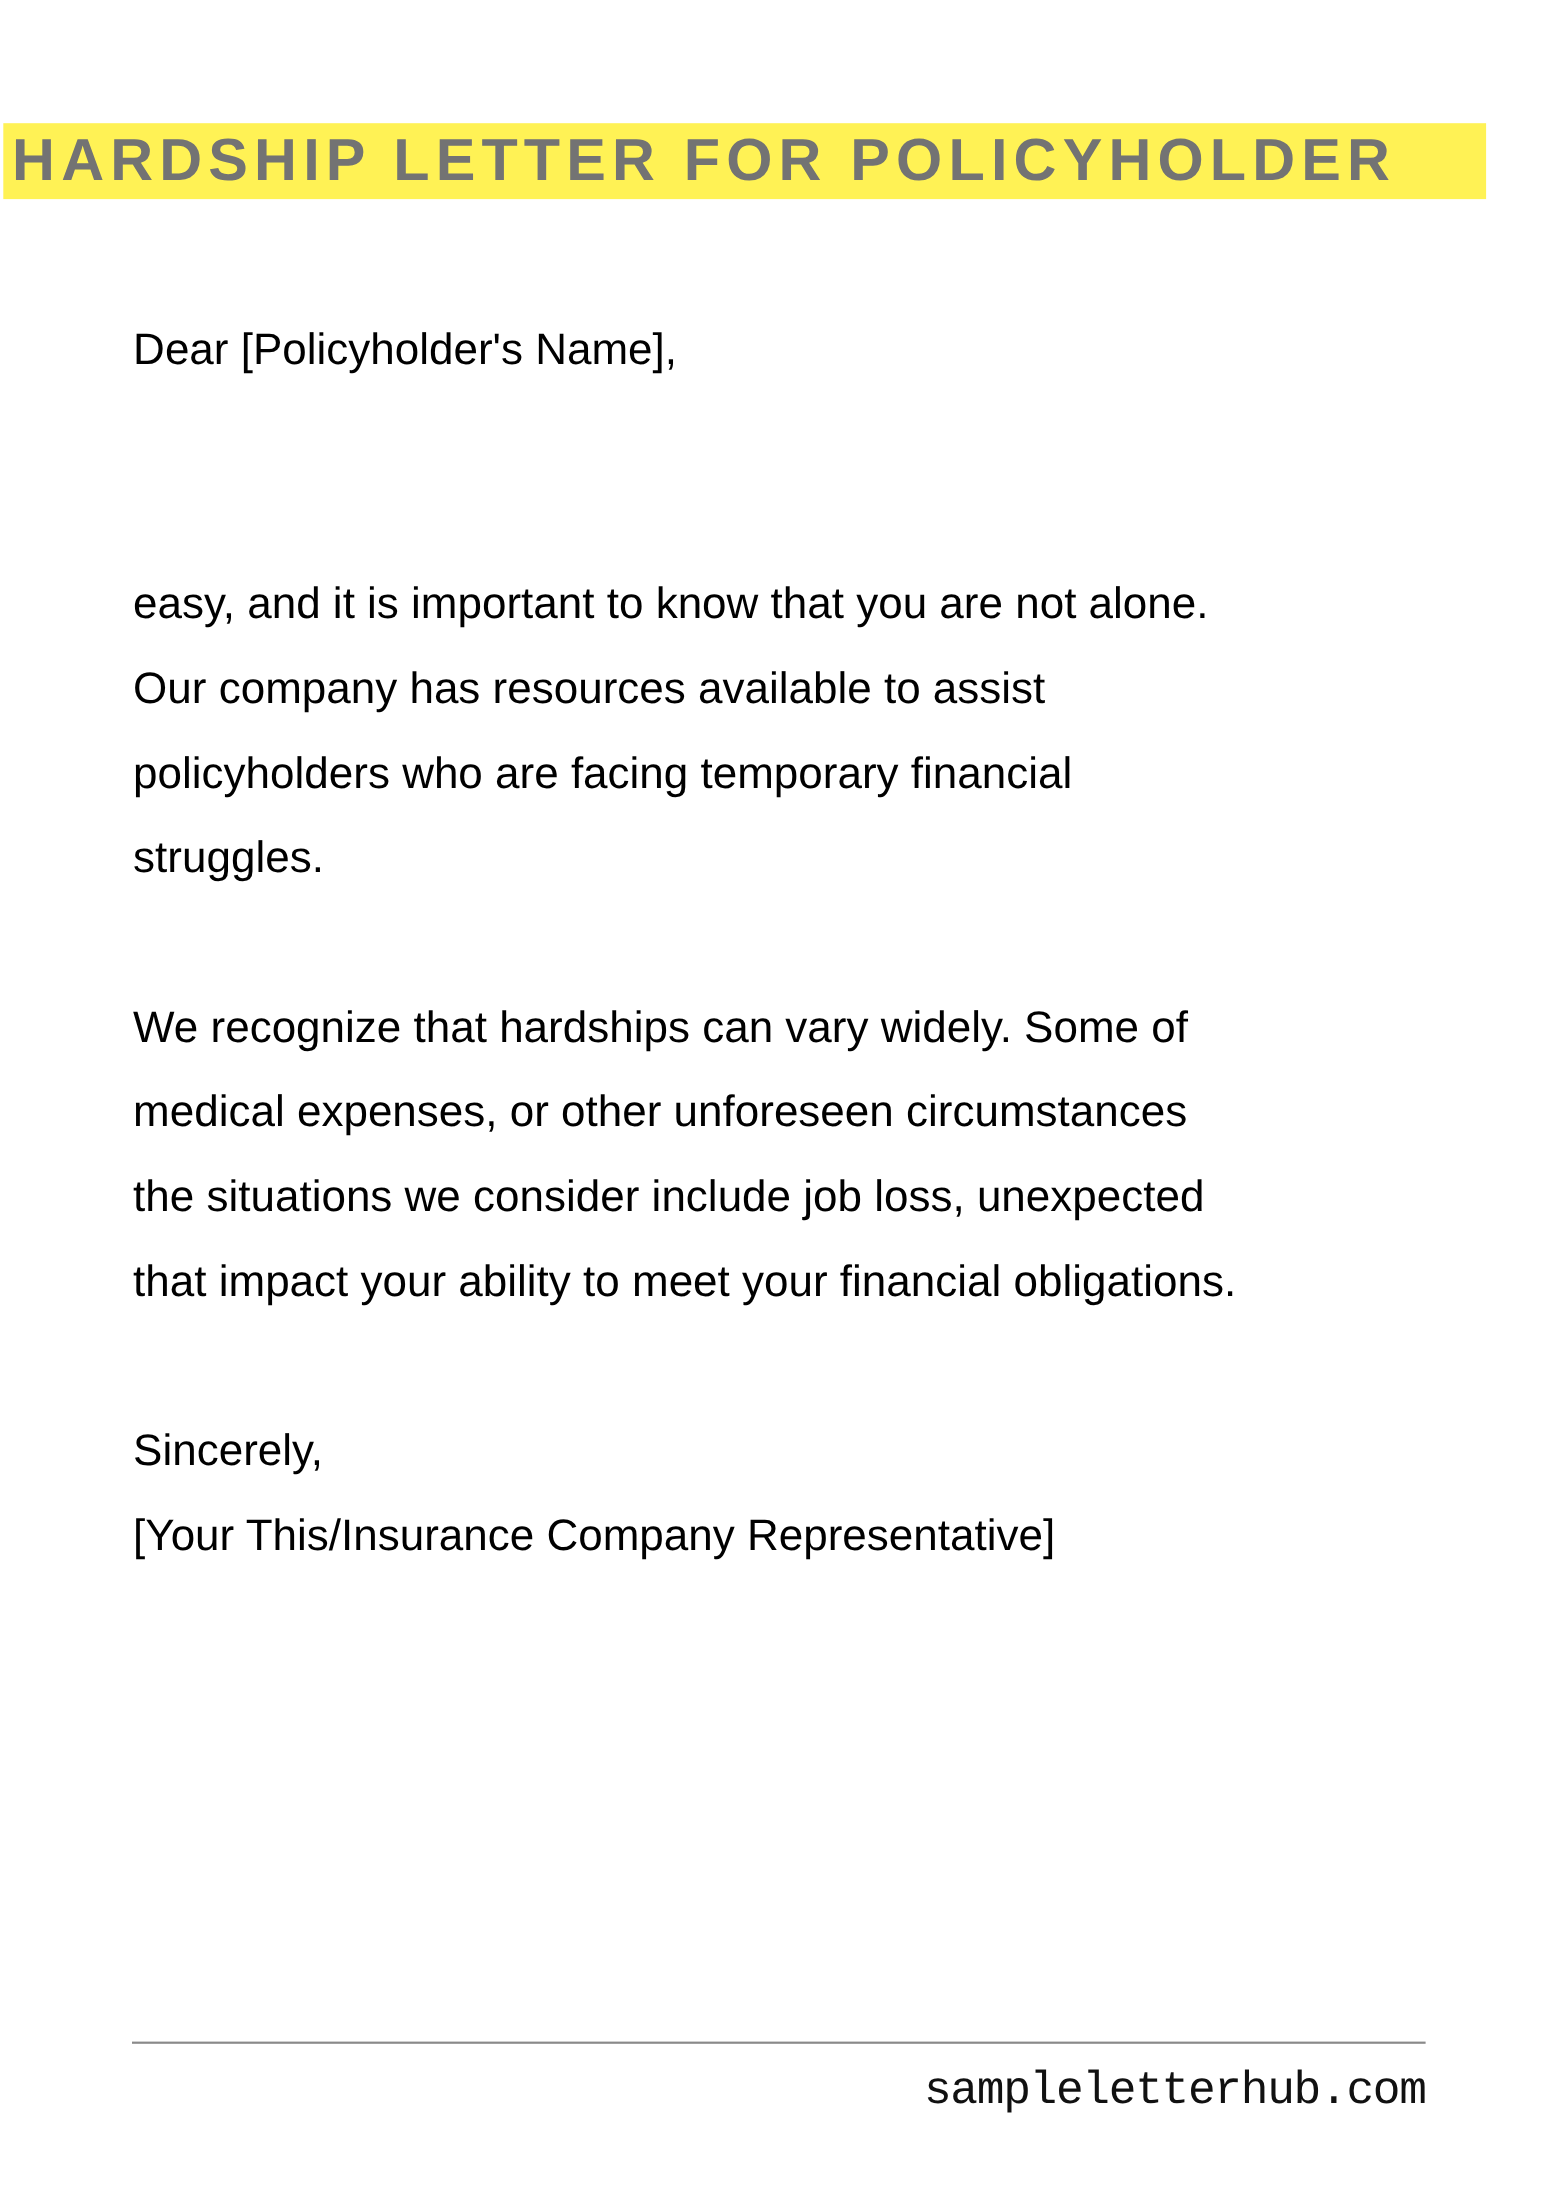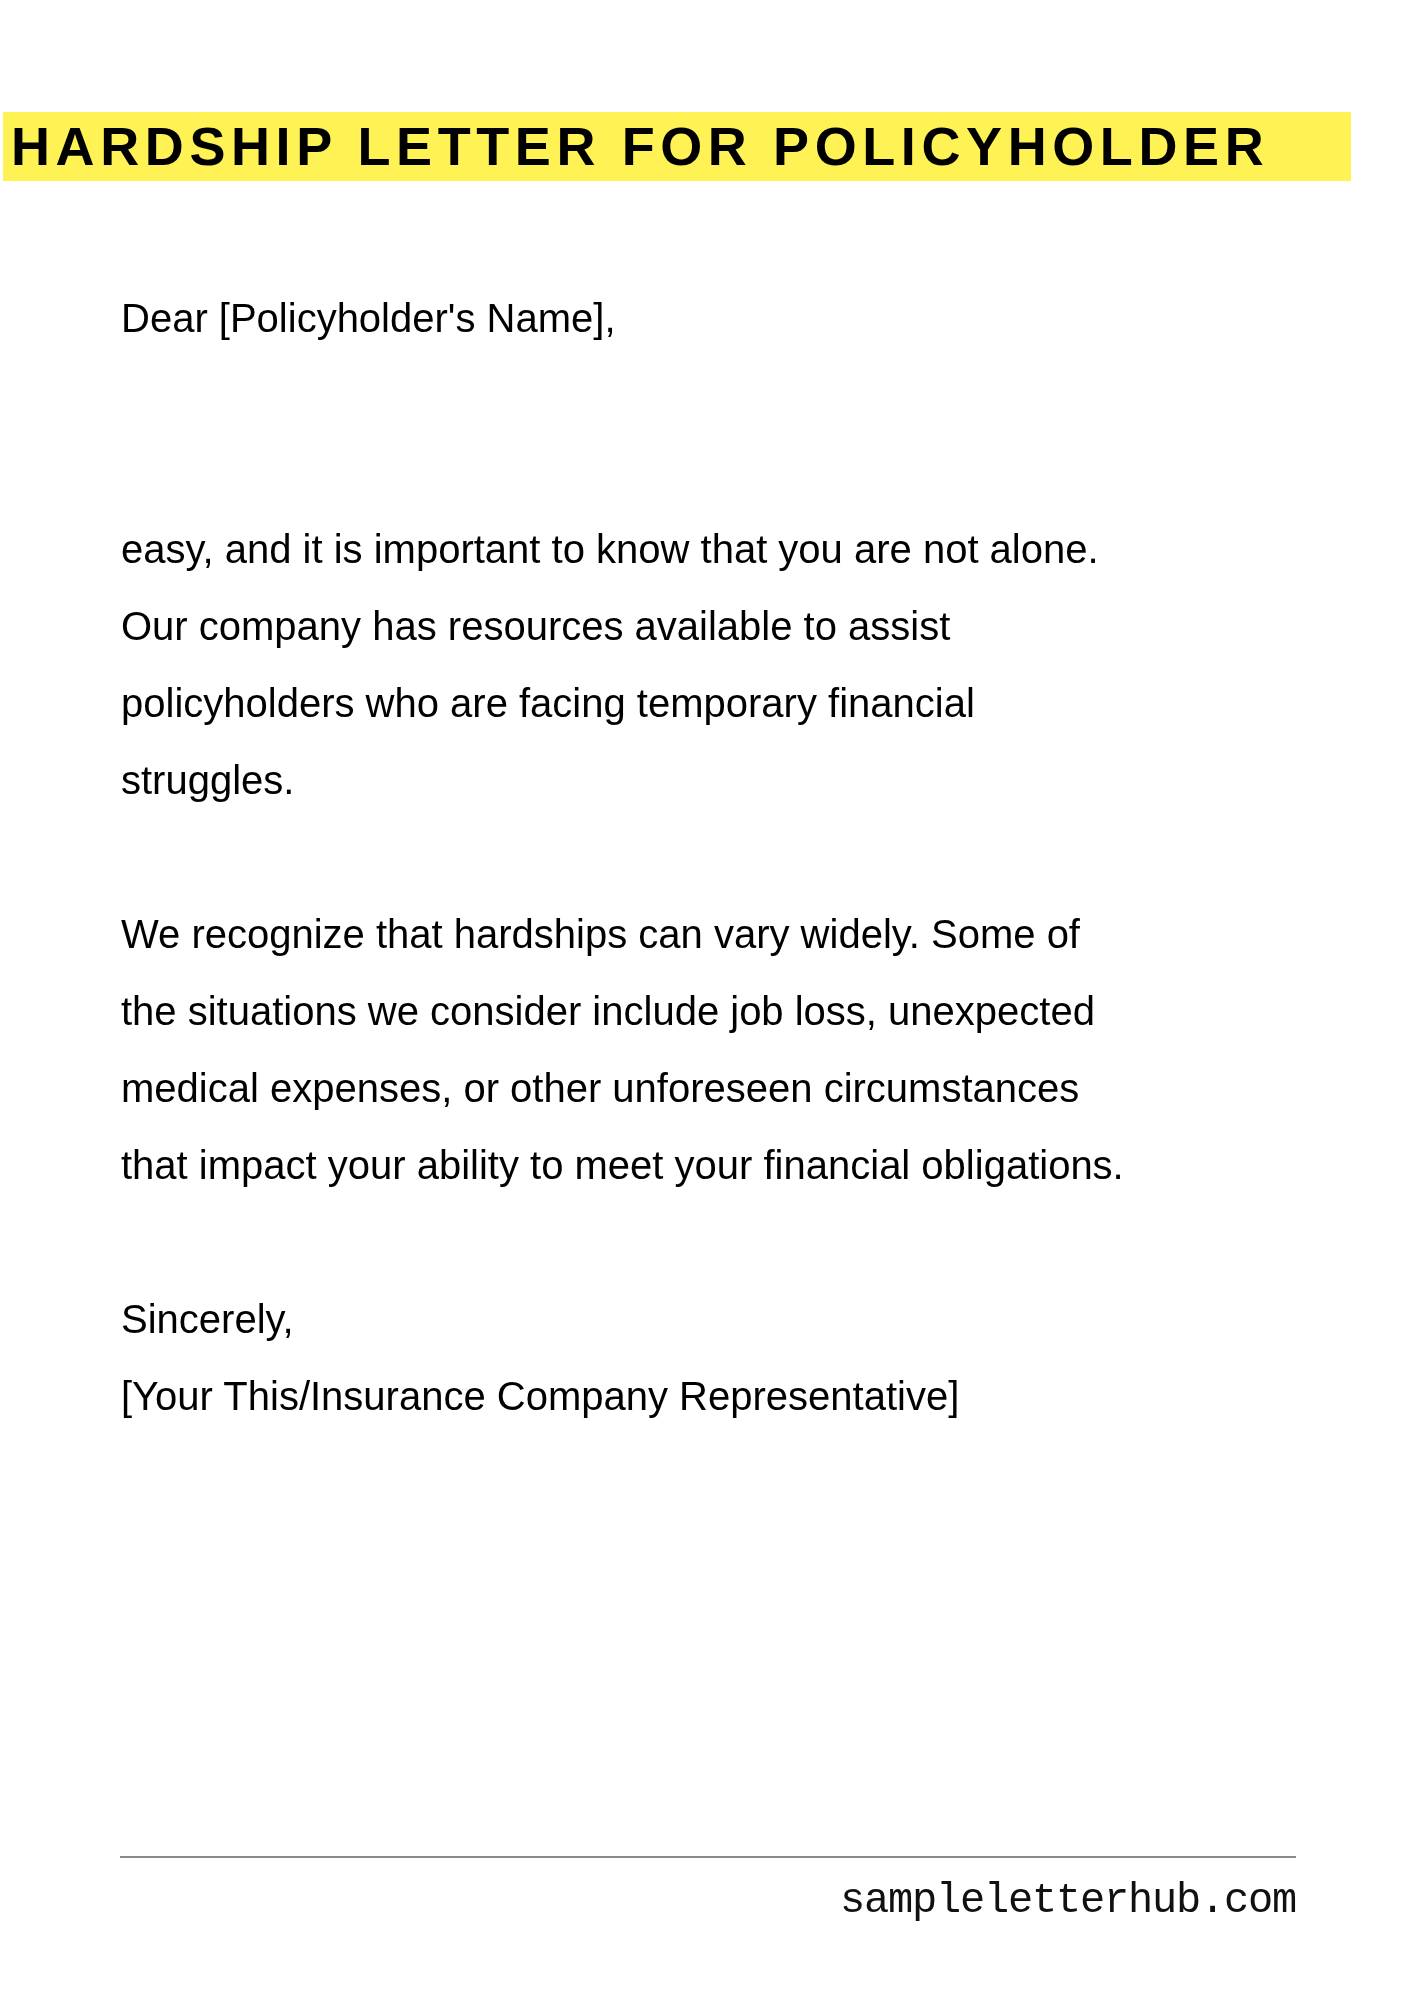--- a/index.html
+++ b/index.html
@@ -27,21 +27,21 @@
       position: absolute;
       left: 11px;
       top: 112px;
       height: 69px;
       line-height: 69px;
       font-family: "Liberation Sans", sans-serif;
       font-weight: bold;
       font-size: 54px;
       letter-spacing: 5.6px;
       white-space: nowrap;
-      color: #000000;
+      color: #737373;
     }
     .body-text {
       position: absolute;
       left: 121px;
       top: 280px;
       width: 1260px;
       font-family: "Liberation Sans", sans-serif;
       font-size: 40px;
       line-height: 77px;
       color: #000000;
@@ -90,22 +90,22 @@
   <div>
     <span class="line">easy, and it is important to know that you are not alone.</span>
     <span class="line">Our company has resources available to assist</span>
     <span class="line">policyholders who are facing temporary financial</span>
     <span class="line">struggles.</span>
   </div>
   <span class="blank"></span>
 
   <div>
     <span class="line">We recognize that hardships can vary widely. Some of</span>
+    <span class="line">medical expenses, or other unforeseen circumstances</span>
     <span class="line">the situations we consider include job loss, unexpected</span>
-    <span class="line">medical expenses, or other unforeseen circumstances</span>
     <span class="line">that impact your ability to meet your financial obligations.</span>
   </div>
   <span class="blank"></span>
 
   <span class="line">Sincerely,</span>
   <span class="line">[Your This/Insurance Company Representative]</span>
 </div>
 
 <div class="divider"></div>
 <div class="footer">sampleletterhub.com</div>

